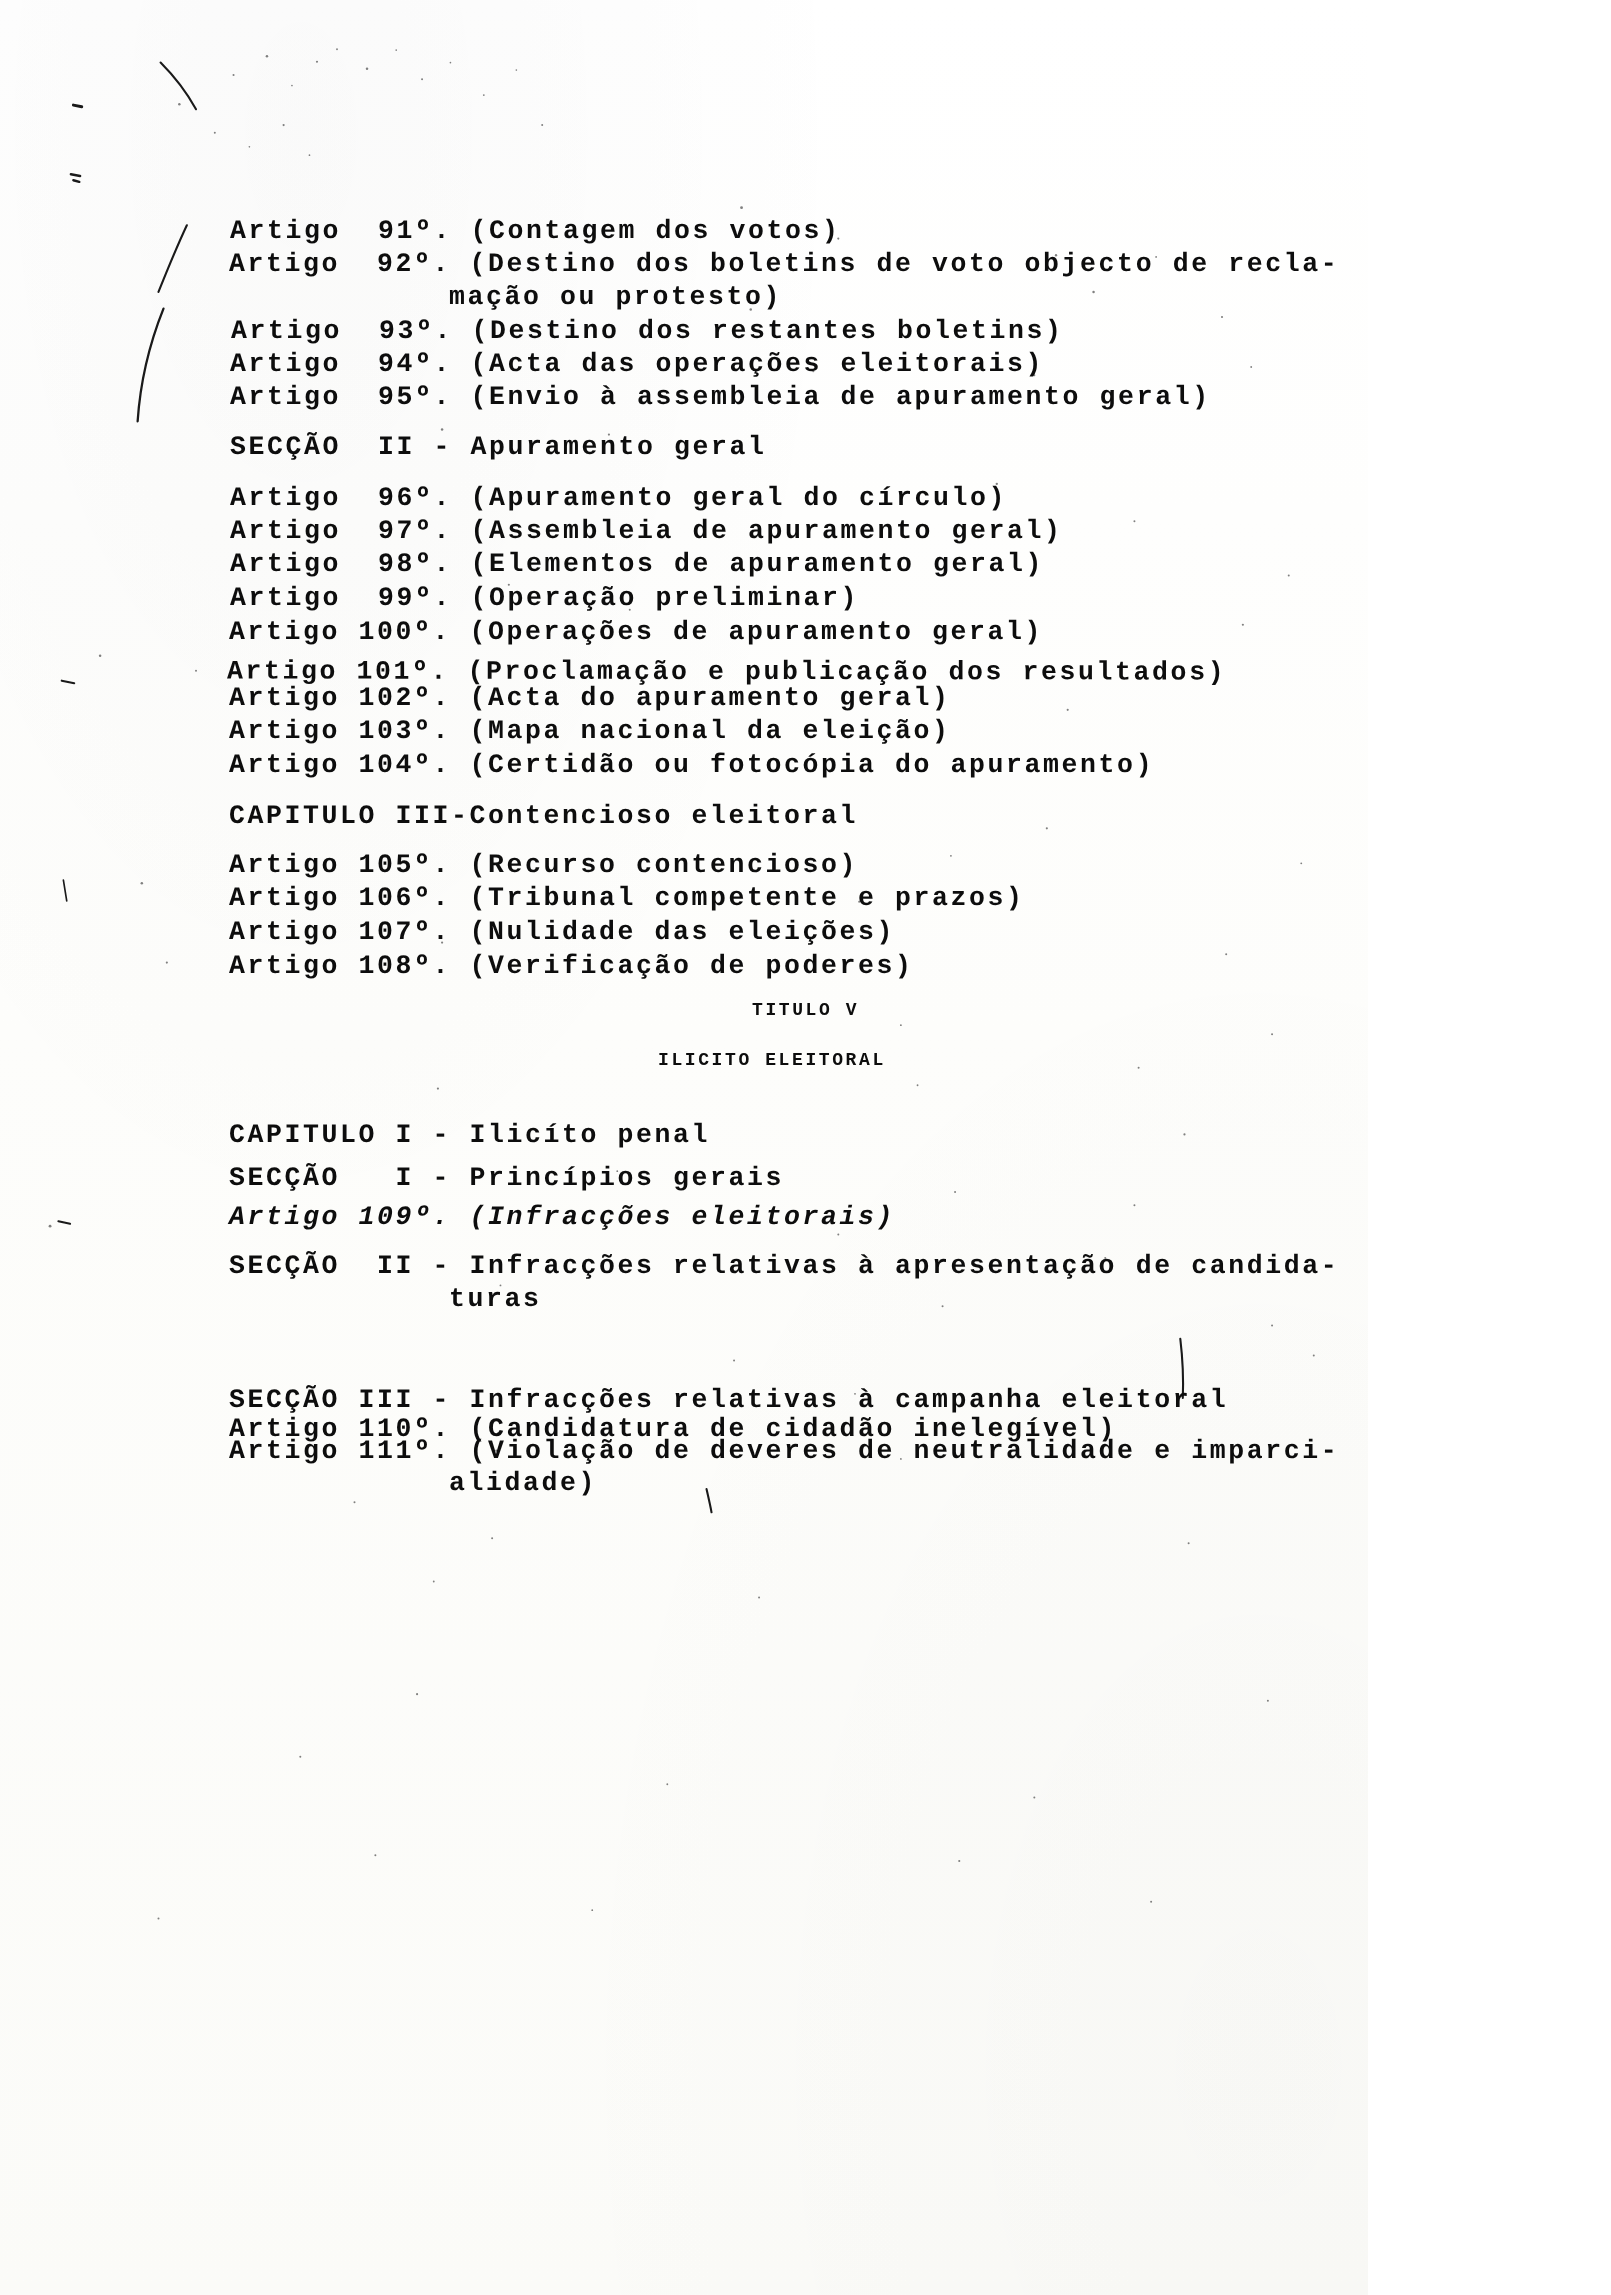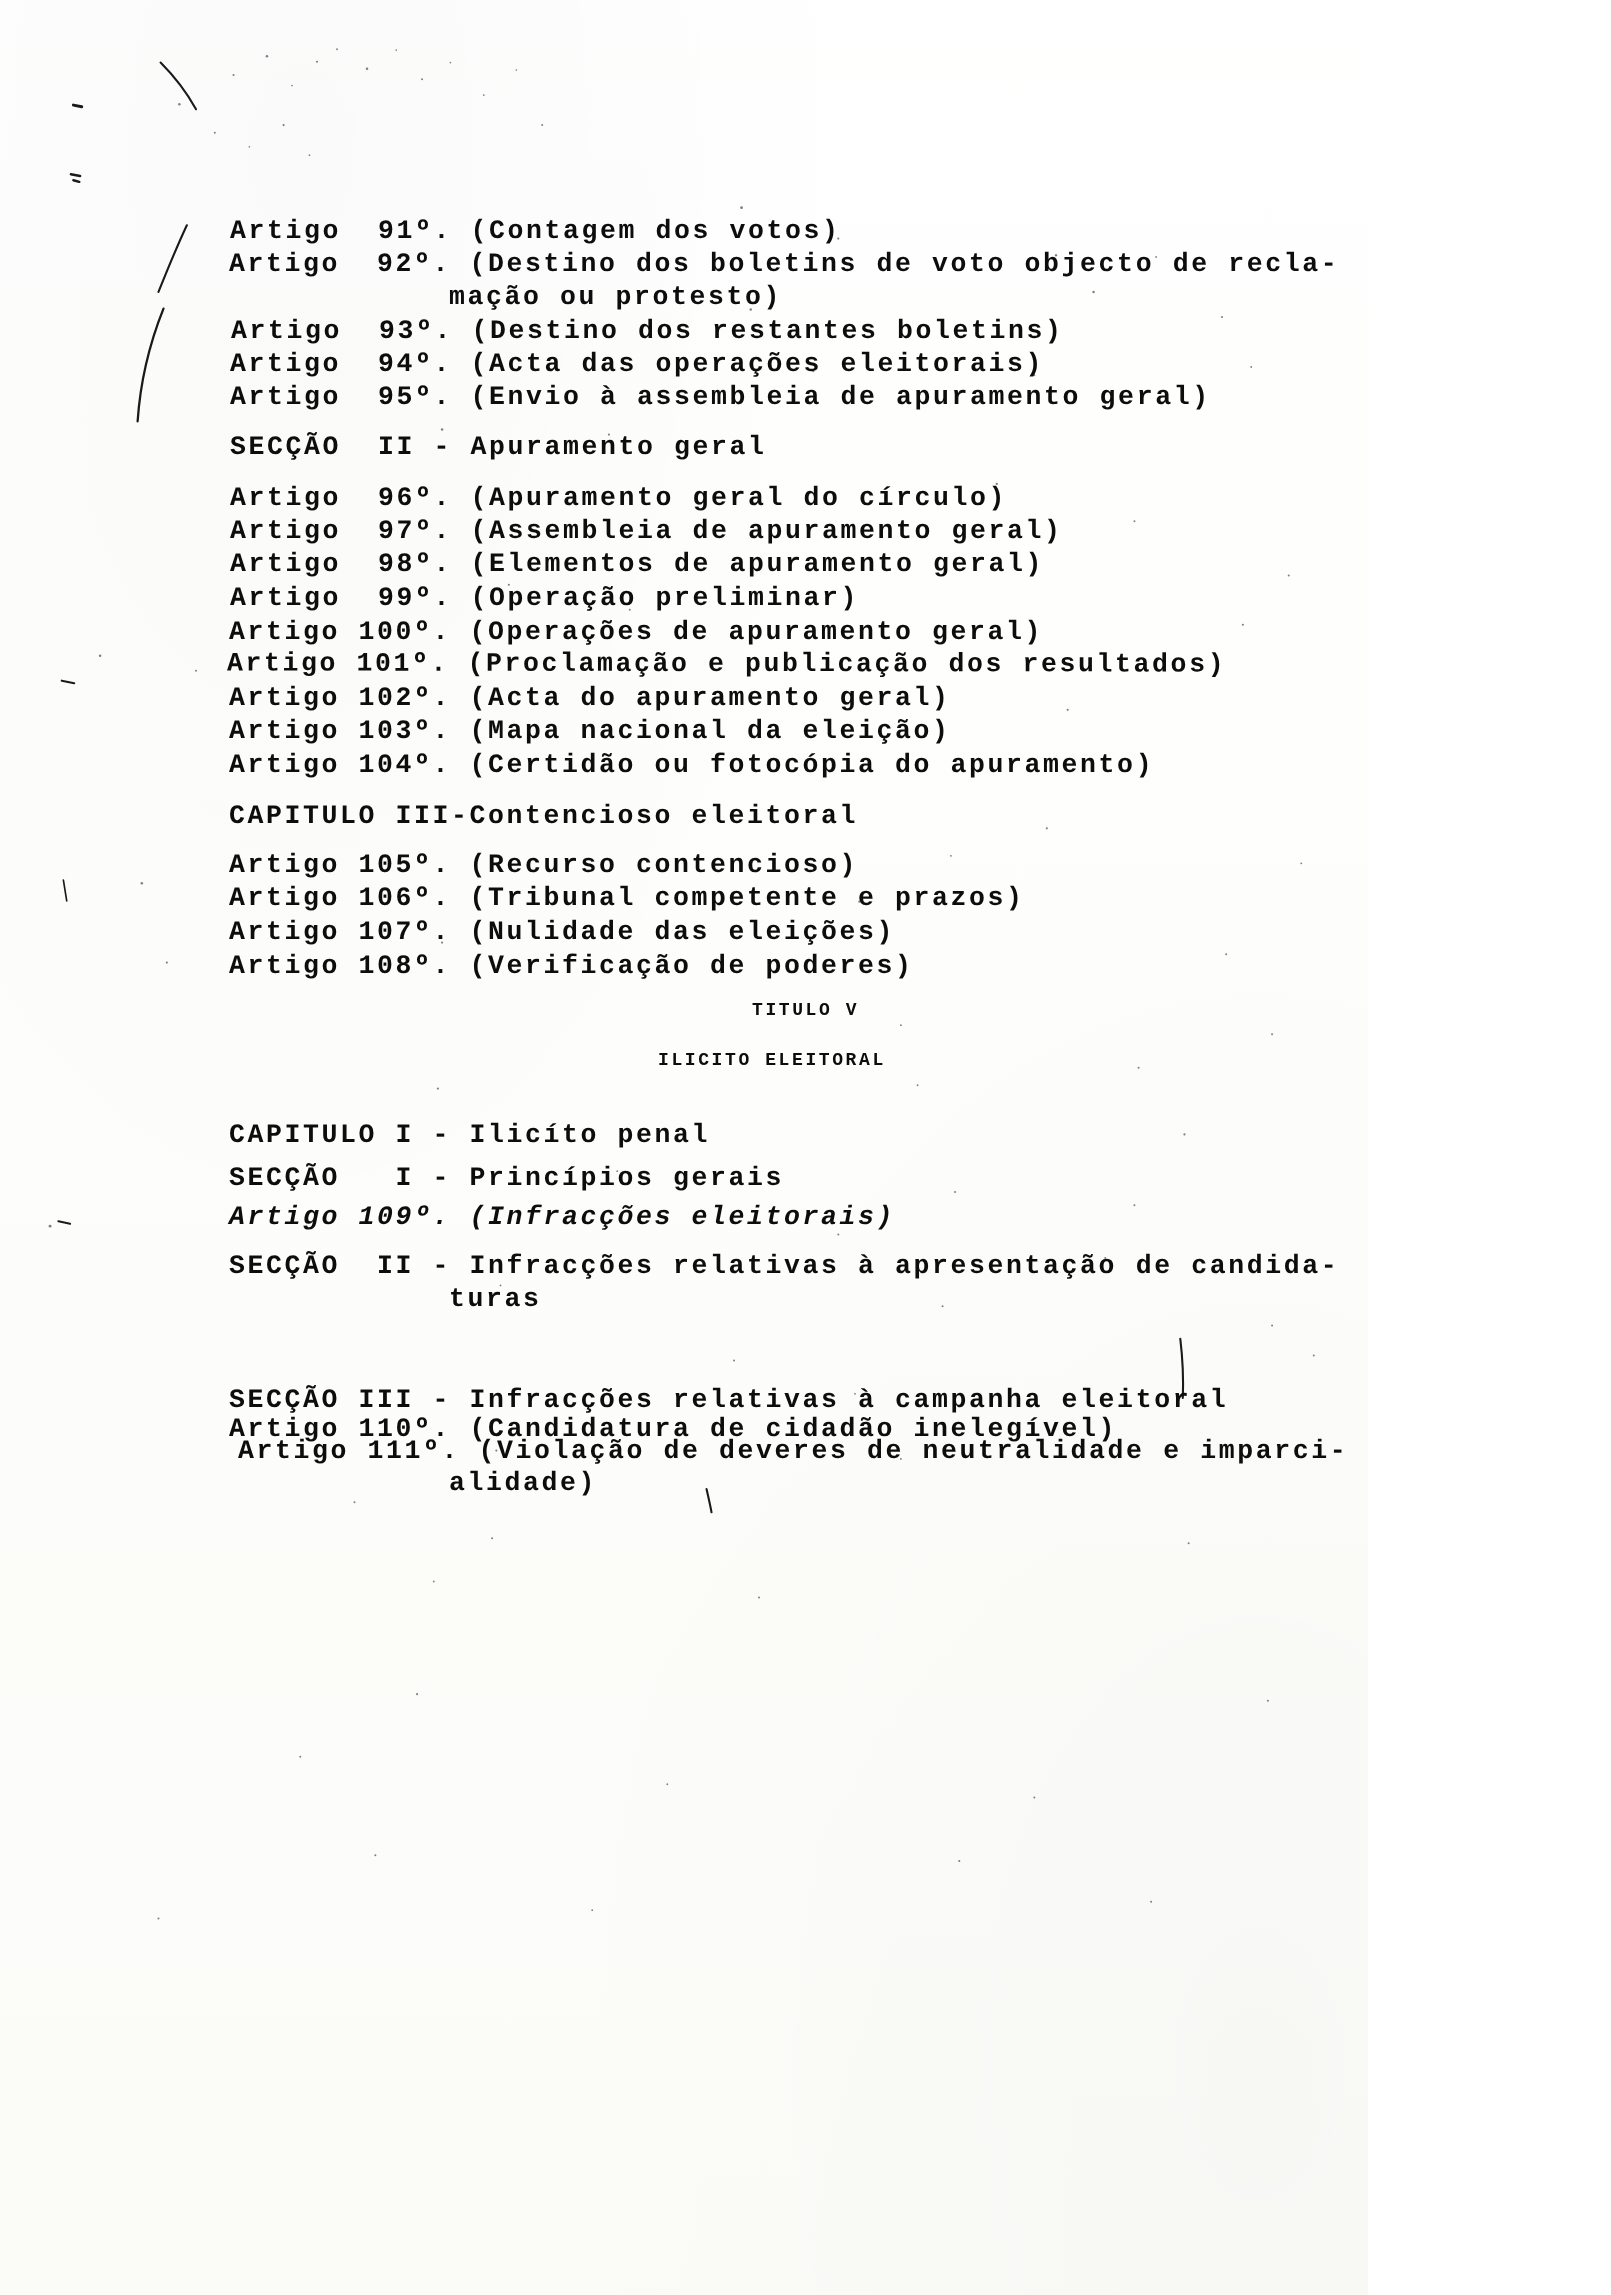--- a/index.html
+++ b/index.html
@@ -51,21 +51,21 @@
     font-size: 26.5px;
     letter-spacing: 2.6px;
     line-height: 30.5px;
     font-weight: 700;
     -webkit-font-smoothing: none;
     text-rendering: geometricPrecision;
   }
   
   .ln.j1 { transform: translateY(0.5px); }
   .ln.j2 { transform: translateY(-0.5px); }
-  .ln.j4 { transform: translateY(-1px) rotate(0.06deg); }
+  .ln.j4 { transform: translateY(-1px) rotate(0.06deg); margin-top: 8px; }
 
   .ctr {
     position: absolute;
     white-space: pre;
     color: #0d0d0d;
     font-size: 18px;
     letter-spacing: 2.6px;
     font-weight: 700;
   }
 
@@ -218,18 +218,18 @@
 
     <div class="ln j1" style="left:229px;  top:1201px;font-style:italic;">Artigo 109º. (Infracções eleitorais)</div>
 
     <div class="ln" style="left:229px;  top:1251px;">SECÇÃO  II - Infracções relativas à apresentação de candida-</div>
     <div class="ln" style="left:449px;  top:1284px;">turas</div>
 
     <div class="ln j2" style="left:229px;  top:1414px;">Artigo 110º. (Candidatura de cidadão inelegível)</div>
 
     <div class="ln" style="left:229px;  top:1385px;">SECÇÃO III - Infracções relativas à campanha eleitoral</div>
 
-    <div class="ln j1" style="left:229px;  top:1435px;margin-left:9px;">Artigo 111º. (Violação de deveres de neutralidade e imparci-</div>
+    <div class="ln j1" style="left:229px;  top:1435px;">Artigo 111º. (Violação de deveres de neutralidade e imparci-</div>
     <div class="ln" style="left:449px;  top:1468px;">alidade)</div>
 
   </div>
 </div>
 
 
 </body></html>

